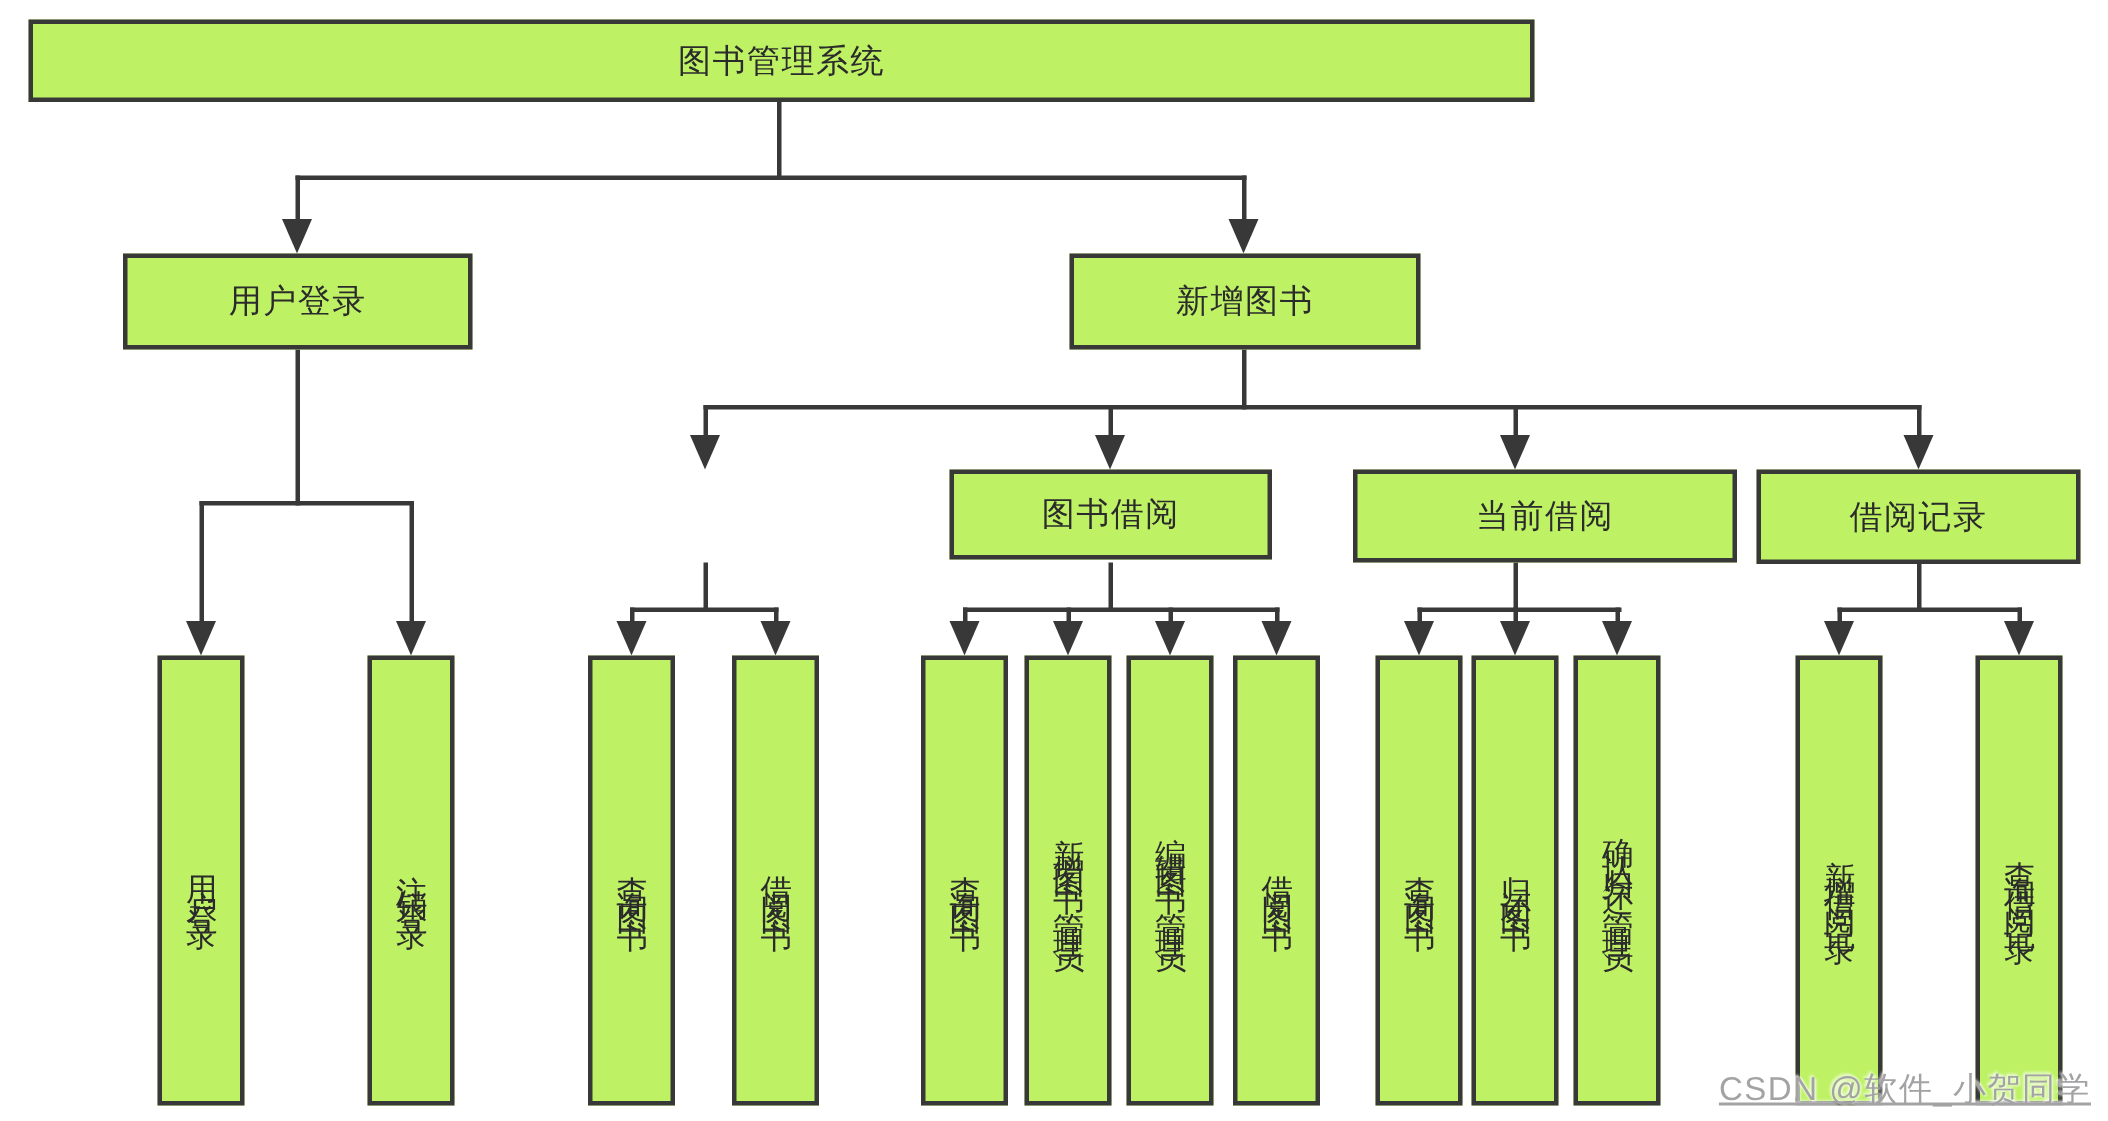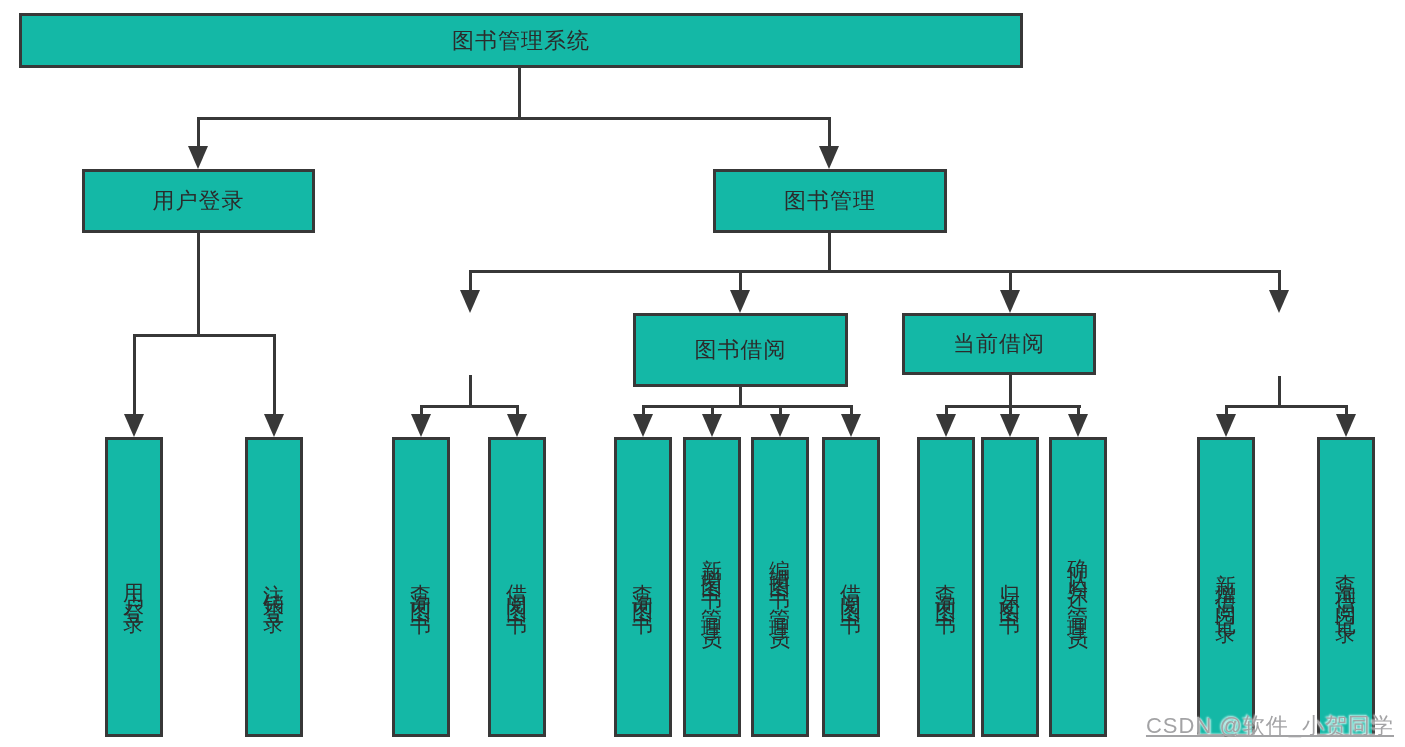--- a/index.html
+++ b/index.html
@@ -6,21 +6,21 @@
   #canvas{
     position:relative;
     width:1405px;height:747px;
     background:#ffffff;
     font-family:"Liberation Sans", sans-serif;
     overflow:hidden;
   }
   .box{
     position:absolute;
     border:3px solid #383838;
-    background:#14b8a6;
+    background:#bef264;
     box-sizing:border-box;
     display:flex;align-items:center;justify-content:center;
     color:#2b2b2b;
     z-index:2;
   }
   .hbox{font-size:22px;letter-spacing:1px;white-space:nowrap;}
   .vbox{
     writing-mode:vertical-rl;
     font-size:21px;
     letter-spacing:10px;
@@ -105,24 +105,25 @@
   <div class="ln" style="left:1277.5px;top:376px;width:3px;height:32px;"></div>
   <div class="ln" style="left:1224.5px;top:405px;width:123px;height:3px;"></div>
   <div class="ln" style="left:1224.5px;top:405px;width:3px;height:14px;"></div>
   <div class="ar" style="left:1216px;top:414px;"></div>
   <div class="ln" style="left:1344.5px;top:405px;width:3px;height:14px;"></div>
   <div class="ar" style="left:1336px;top:414px;"></div>
 
   <div class="box hbox" style="left:19px;top:13px;width:1004px;height:55px;">图书管理系统</div>
 
   <div class="box hbox" style="left:82px;top:169px;width:233px;height:64px;">用户登录</div>
-  <div class="box hbox" style="left:713px;top:169px;width:234px;height:64px;">图书管理</div>
+  <div class="box hbox" style="left:713px;top:169px;width:234px;height:64px;">新增图书</div>
 
-  <div class="box hbox" style="left:633px;top:313px;width:215px;height:74px;">图书借阅</div>
-  <div class="box hbox" style="left:902px;top:313px;width:194px;height:62px;">当前借阅</div>
+  <div class="box hbox" style="left:633px;top:313px;width:215px;height:60px;">图书借阅</div>
+  <div class="box hbox" style="left:902px;top:313px;width:256px;height:62px;">当前借阅</div>
+  <div class="box hbox" style="left:1171px;top:313px;width:216px;height:63px;">借阅记录</div>
 
   <div class="box vbox" style="left:105px;top:437px;width:58px;height:300px;">用户登录</div>
   <div class="box vbox" style="left:245px;top:437px;width:58px;height:300px;">注销登录</div>
 
   <div class="box vbox" style="left:392px;top:437px;width:58px;height:300px;">查询图书</div>
   <div class="box vbox" style="left:488px;top:437px;width:58px;height:300px;">借阅图书</div>
 
   <div class="box vbox" style="left:614px;top:437px;width:58px;height:300px;">查询图书</div>
   <div class="box vbox" style="left:683px;top:437px;width:58px;height:300px;">新增图书（管理员）</div>
   <div class="box vbox" style="left:751px;top:437px;width:58px;height:300px;">编辑图书（管理员）</div>

